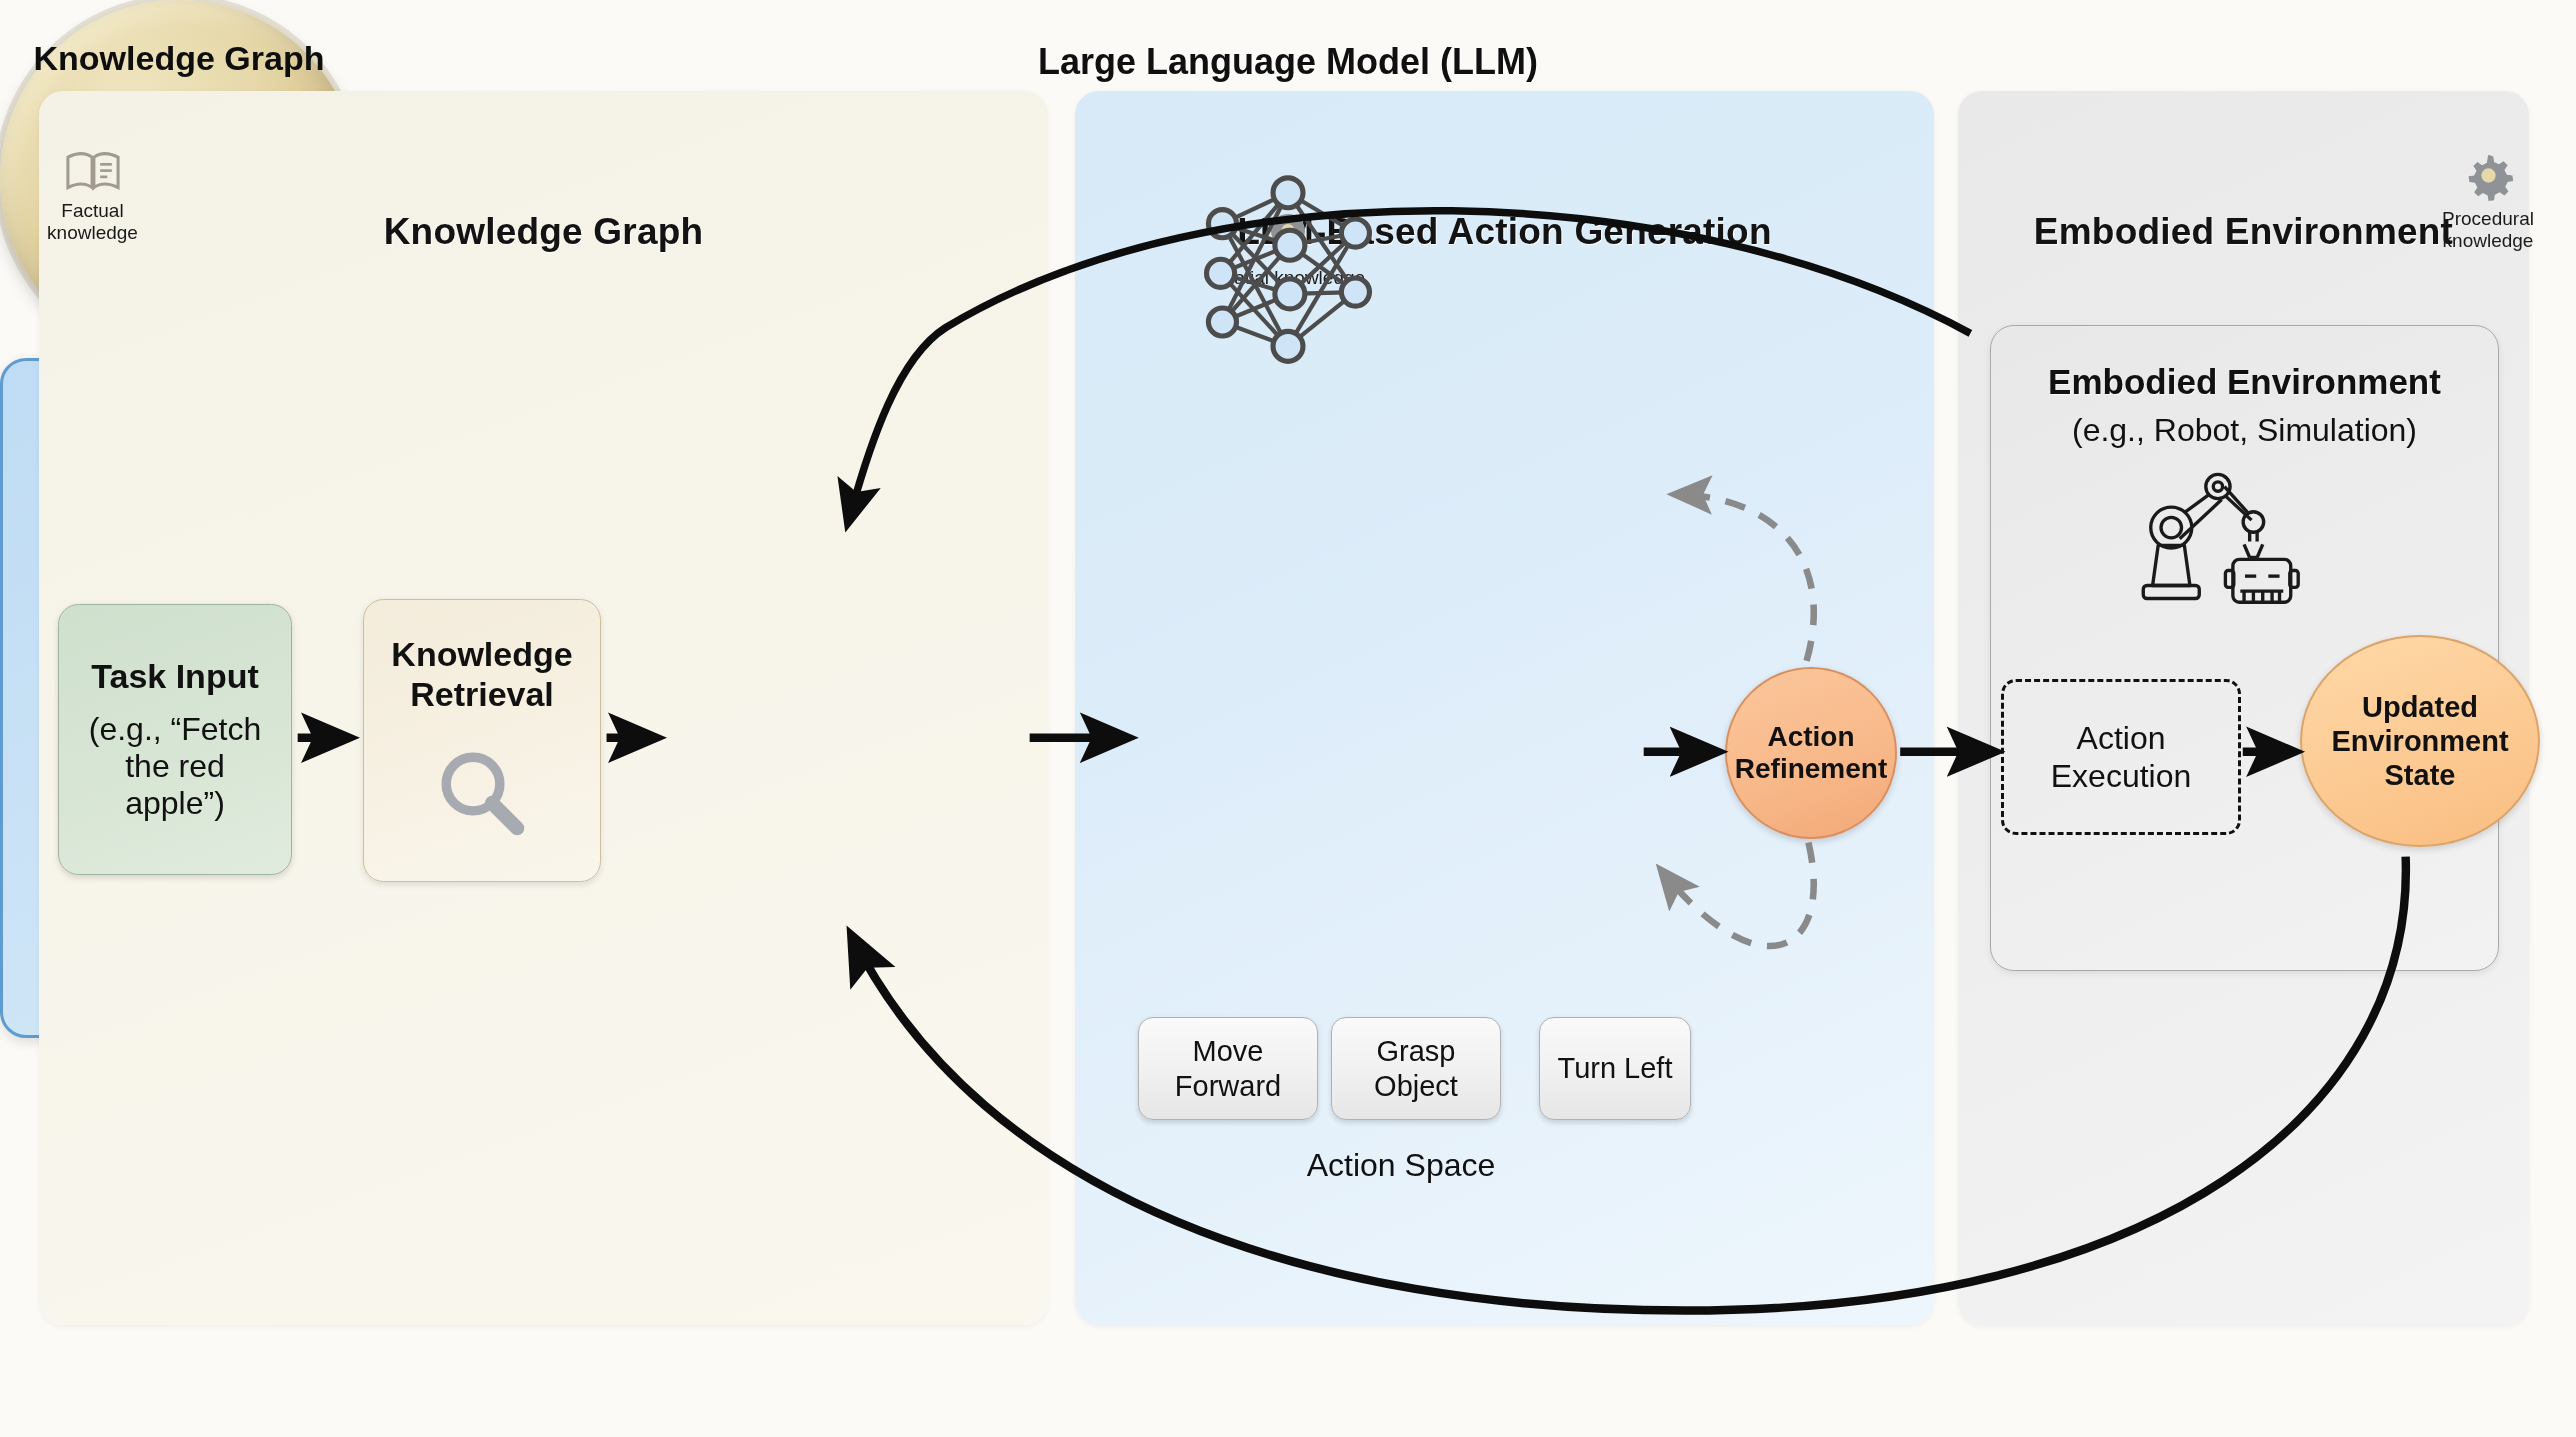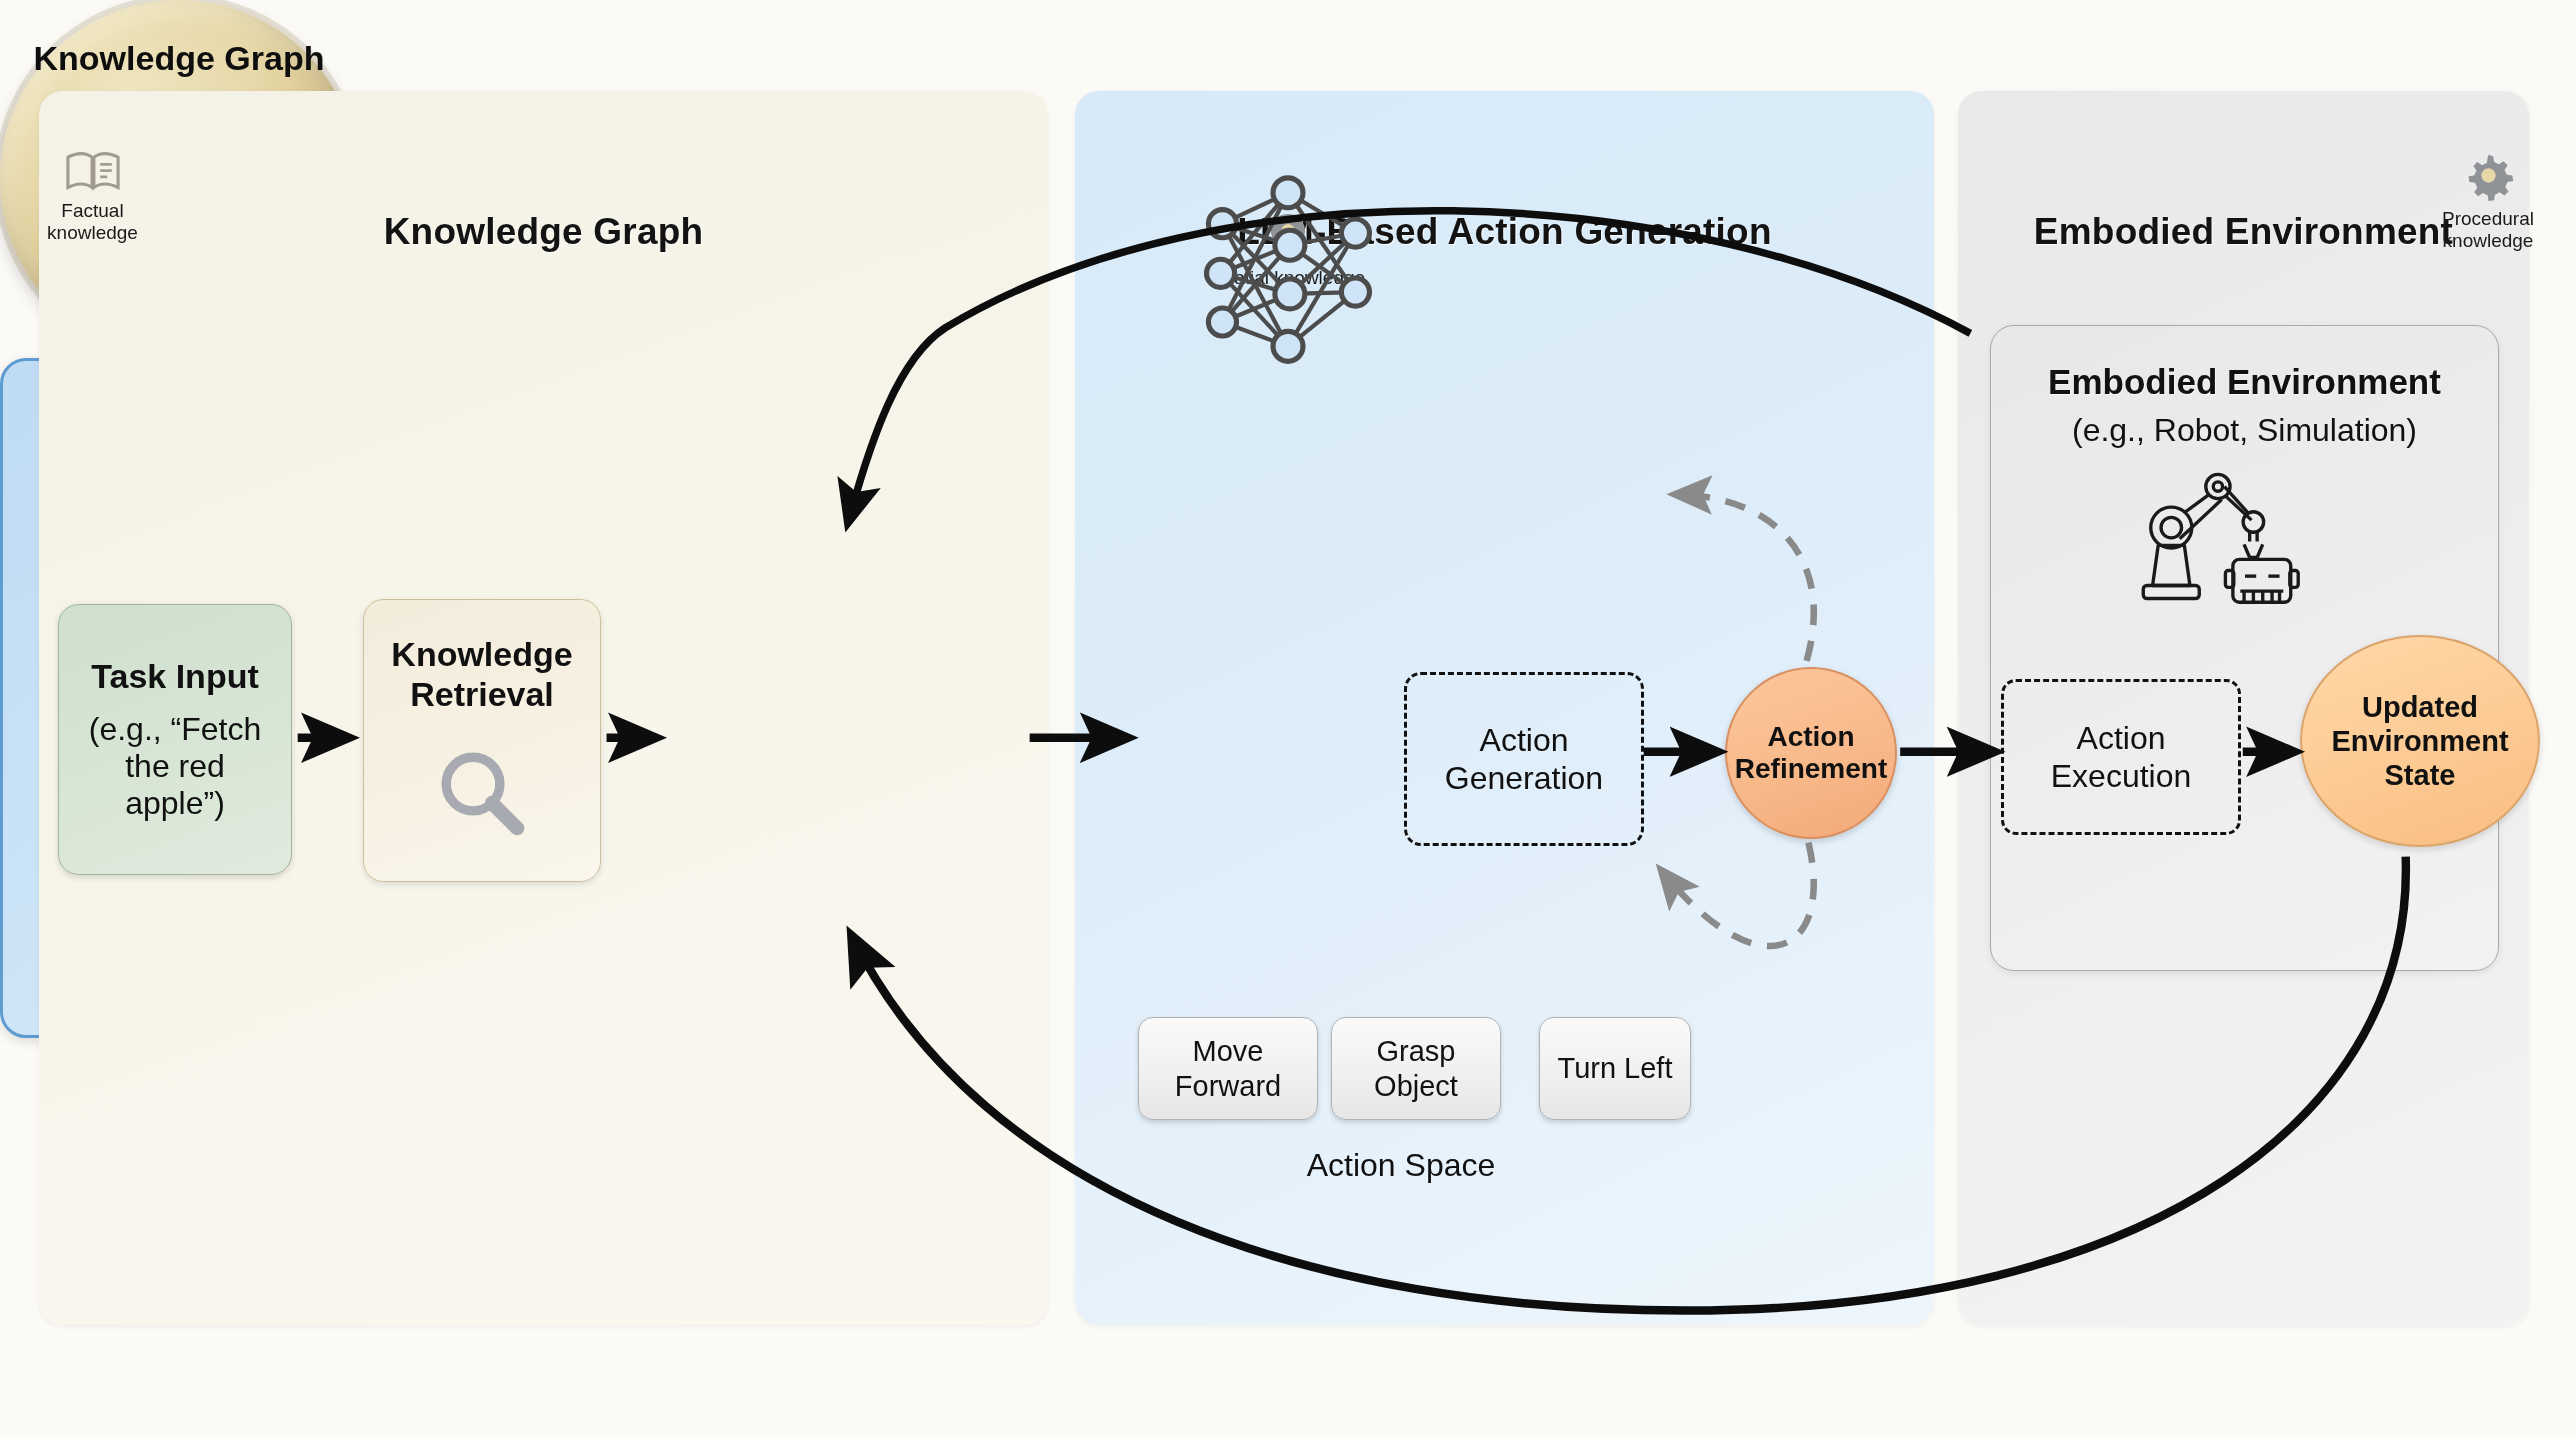--- a/index.html
+++ b/index.html
@@ -231,20 +231,21 @@
         <svg width="36" height="47" viewBox="0 0 40 52">
           <path d="M20 1 C9.5 1 1 9.5 1 20 C1 33 20 51 20 51 C20 51 39 33 39 20 C39 9.5 30.5 1 20 1 Z" fill="#8f9297"></path>
           <circle cx="20" cy="19" r="7" fill="#e3d5a6"></circle>
         </svg>
       </span>
       <span>Spatial knowledge</span>
     </div>
   </div>
 
   <div id="llm-box">
+    <div class="llm-title">Large Language Model (LLM)</div>
     <span id="nn-icon">
       <svg width="206" height="197" viewBox="0 0 220 210">
         <g stroke="#4c4c4c" stroke-width="4.5" fill="none">
           <line x1="40" y1="55" x2="110" y2="22"></line>
             <line x1="40" y1="55" x2="112" y2="78"></line>
           <line x1="40" y1="55" x2="112" y2="130"></line>
             <line x1="40" y1="55" x2="110" y2="186"></line>
           <line x1="38" y1="108" x2="110" y2="22"></line>
             <line x1="38" y1="108" x2="112" y2="78"></line>
           <line x1="38" y1="108" x2="112" y2="130"></line>
@@ -270,23 +271,20 @@
             <circle cx="112" cy="78" r="16"></circle>
           <circle cx="112" cy="130" r="16"></circle>
             <circle cx="110" cy="186" r="16"></circle>
           <circle cx="182" cy="65" r="15"></circle>
             <circle cx="182" cy="128" r="15"></circle>
         </g>
       </svg>
     </span>
   </div>
 
-  <div id="action-generation">
-    <span>Action Generation</span>
-  </div>
 
   <div class="act-btn" id="act-move">
     <span>Move Forward</span>
   </div>
   <div class="act-btn" id="act-grasp">
     <span>Grasp Object</span>
   </div>
   <div class="act-btn" id="act-turn">
     <span>Turn Left</span>
   </div>

